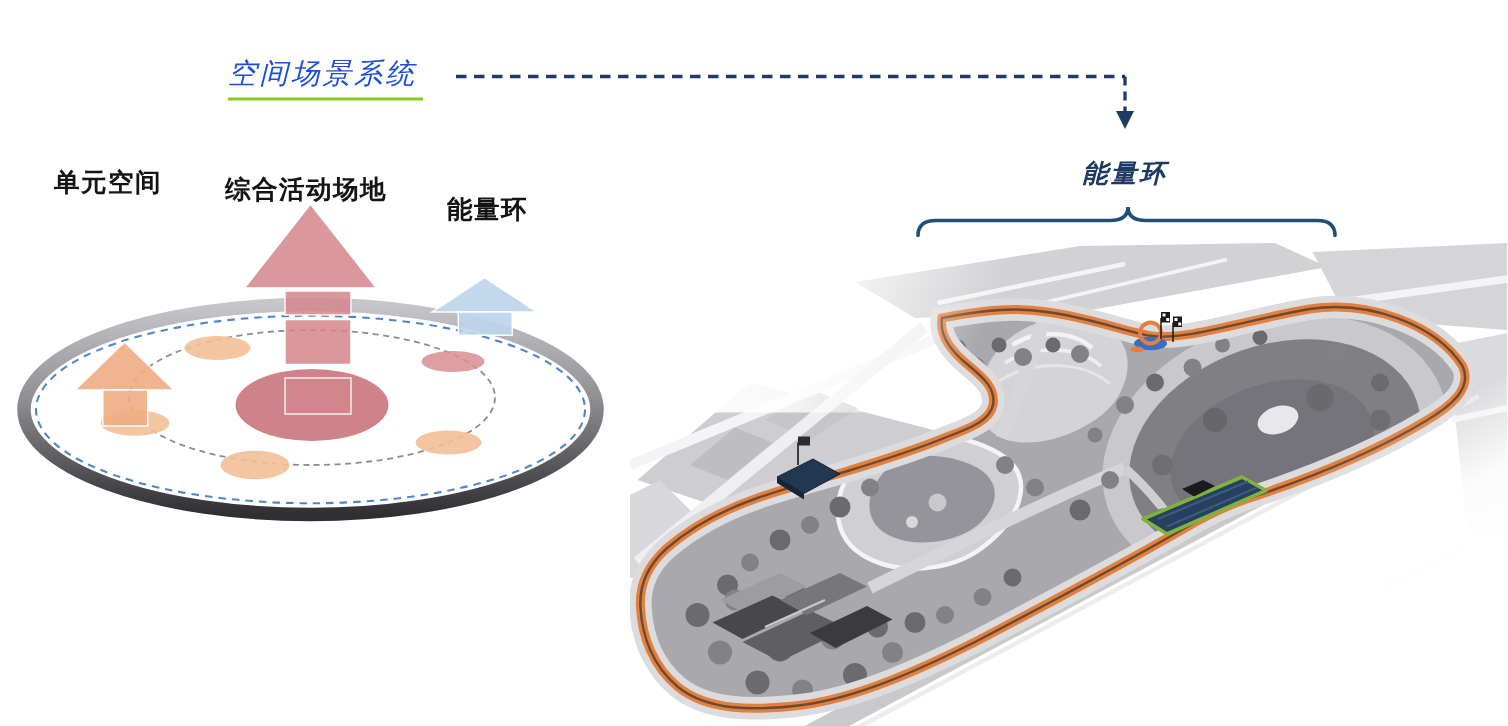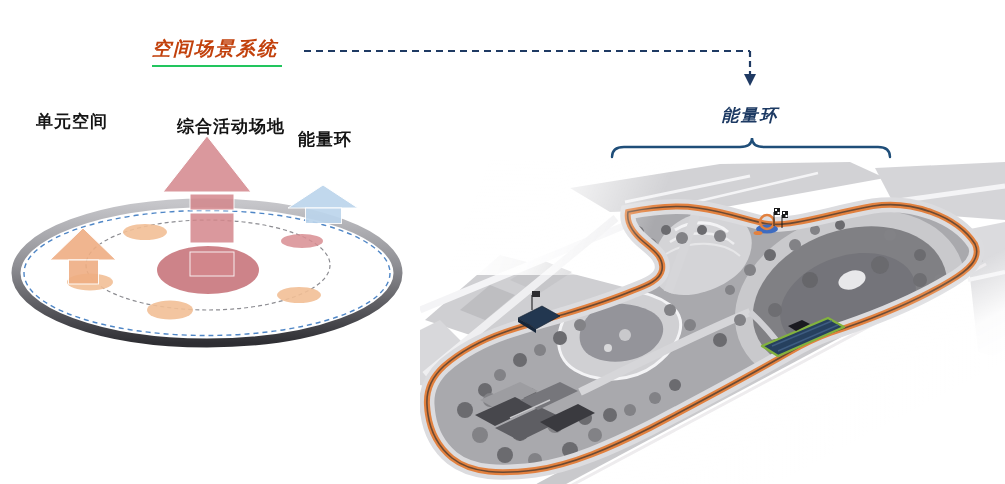--- a/index.html
+++ b/index.html
@@ -1,23 +1,23 @@
 <!DOCTYPE html>
 <html><head>
 <meta charset="utf-8">
 <style>
   html,body{margin:0;padding:0;background:#fff;}
   .stage{position:relative;width:1005px;height:484px;background:#ffffff;overflow:hidden;
          font-family:"Liberation Sans","DejaVu Sans",sans-serif;}
-  .slide-title{position:absolute;left:152px;top:36px;font-size:19px;font-weight:bold;
-         font-style:italic;color:#c2410c;letter-spacing:2px;border-bottom:2px solid #22c55e;
+  .slide-title{position:absolute;left:152px;top:36px;font-size:19px;font-weight:normal;
+         font-style:italic;color:#1d4ed8;letter-spacing:2px;border-bottom:2px solid #84cc16;
          padding:0 4px 3px 0;}
   .diagram-label{position:absolute;font-size:17px;font-weight:bold;color:#141414;letter-spacing:1px;}
   .lbl-unit{left:36px;top:110px;}
-  .lbl-activity{left:150px;top:115px;margin-left:27px;}
+  .lbl-activity{left:150px;top:115px;}
   .lbl-ring{left:298px;top:128px;}
   .map-callout-label{position:absolute;left:660px;top:104px;width:180px;text-align:center;
          font-size:17px;font-weight:bold;font-style:italic;color:#1d3a63;letter-spacing:2px;}
   .abs{position:absolute;}
 </style>
 </head>
 <body>
 
 <div class="stage">
 

